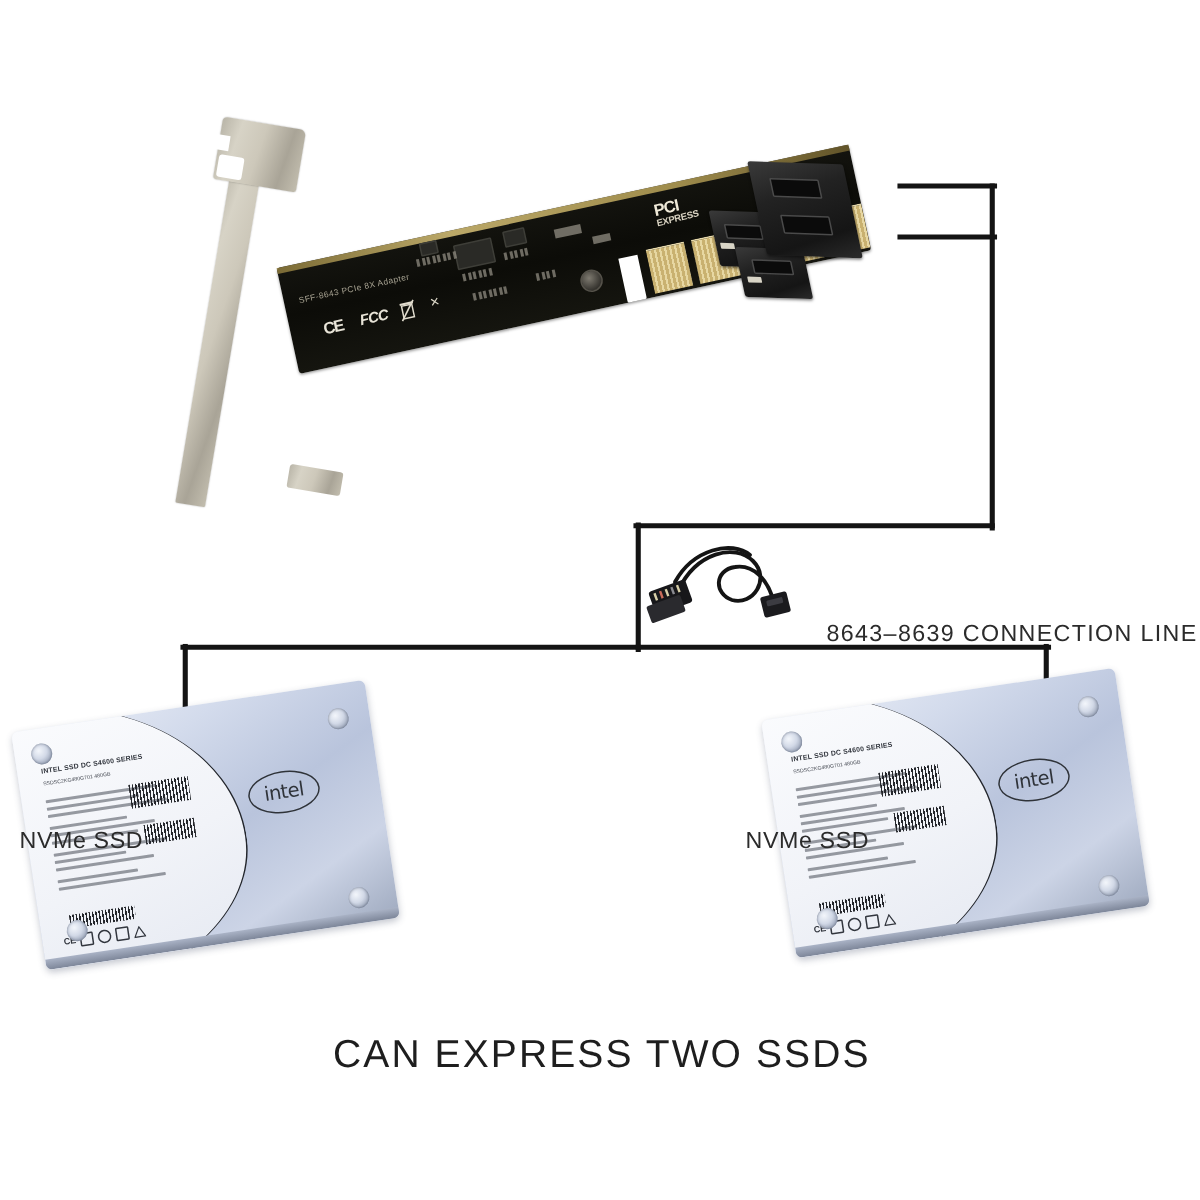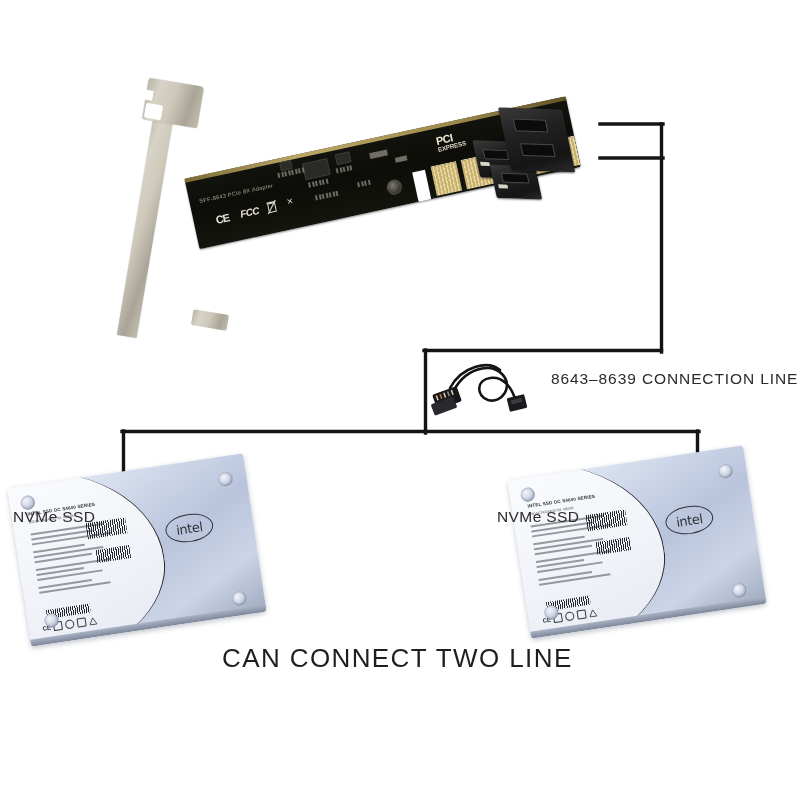--- a/index.html
+++ b/index.html
@@ -23,20 +23,21 @@
     left: 0; top: 0;
     width: 800px; height: 800px;
     pointer-events: none;
   }
   
   .label {
     position: absolute;
     color: #2b2b2b;
     letter-spacing: 0.6px;
     white-space: nowrap;
+    margin-top: 44px;
   }
   #lbl-cable {
     left: 551px;
     top: 370px;
     font-size: 15.5px;
     letter-spacing: 0.9px;
   }
   #lbl-ssd-left {
     left: 13px;
     top: 508px;
@@ -655,15 +656,15 @@
       <div class="ssd-edge"></div>
     </div>
   </div>
 
   <div class="label" id="lbl-cable">8643–8639 CONNECTION LINE</div>
 
   <div class="label" id="lbl-ssd-left">NVMe SSD</div>
 
   <div class="label" id="lbl-ssd-right">NVMe SSD</div>
 
-  <div class="label" id="lbl-headline">CAN CONNECT TWO LINE</div>
+  <div class="label" id="lbl-headline">CAN EXPRESS TWO SSDS</div>
 
 </div>
 
 </body></html>

